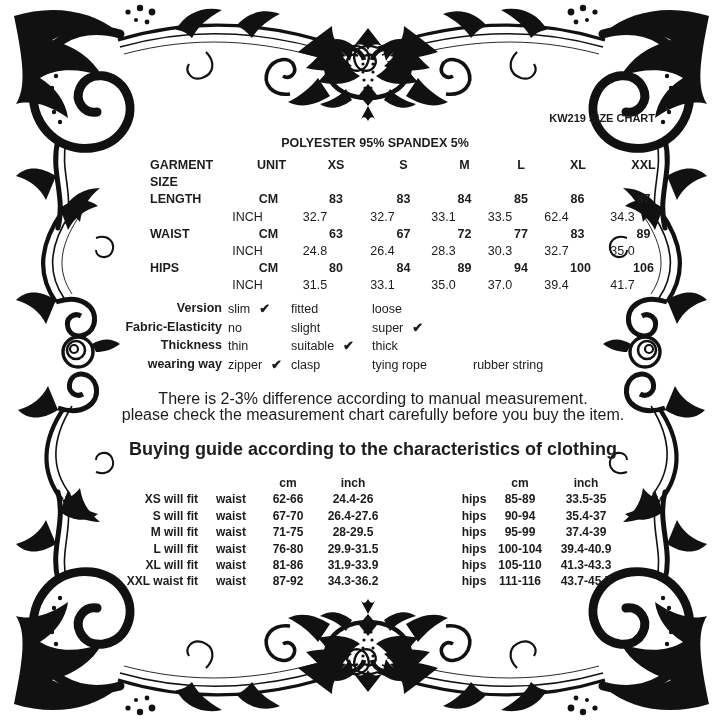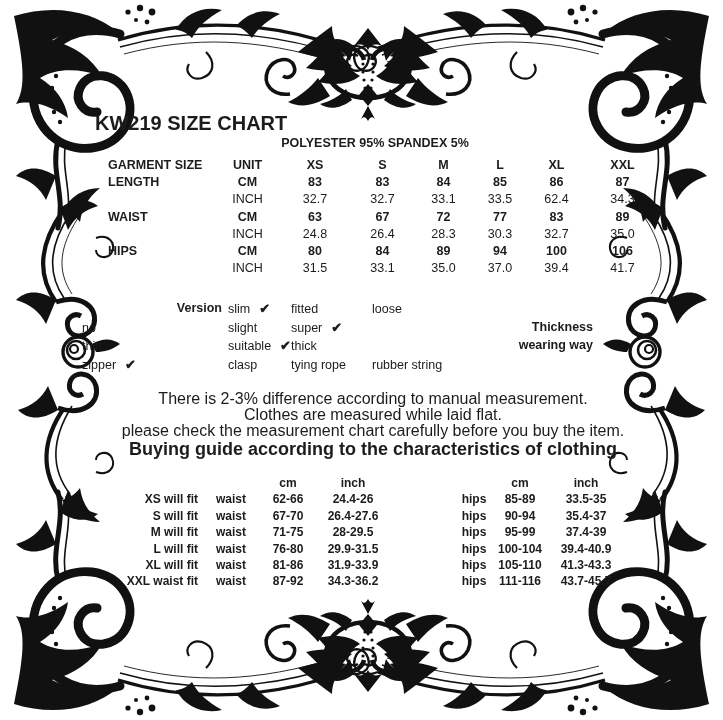--- a/index.html
+++ b/index.html
@@ -3,29 +3,29 @@
 <meta charset="utf-8">
 <style>
   * { margin:0; padding:0; box-sizing:border-box; }
   html,body { width:723px; height:720px; }
   body {
     position:relative; background:#ffffff; overflow:hidden;
     font-family:"Liberation Sans", sans-serif; color:#1c1c1c;
   }
   .border-svg { position:absolute; left:0; top:0; z-index:0; pointer-events:none; }
   .content { position:absolute; z-index:1; }
-  .title    { left:95px;  top:112px; width:560px; text-align:left; font-size:20px; font-weight:bold; }
+  .title    { left:95px;  top:112px; width:560px; text-align:right; font-size:11px; font-weight:bold; }
   .subtitle { left:95px;  top:136px; width:560px; text-align:center; font-size:12.5px; font-weight:bold; }
   .size-table {
     left:108px; top:157px; width:552px;
     display:grid; grid-template-columns:107px 65px 70px 65px 57px 56px 57px 75px;
     font-size:12.5px; line-height:17.2px;
   }
   .l { text-align:left; } .c { text-align:center; } .r { text-align:right; }
-  .b { font-weight:bold; }
+  .b { font-weight:bold;margin-left:42px; }
   .features {
     left:82px; top:300px;
     display:grid; grid-template-columns:140px 57px 75px 95px 120px; column-gap:6px;
     font-size:12.5px; line-height:17.5px;
   }
   .features .lbl { text-align:right; font-weight:bold; }
   .features .opt { white-space:nowrap; }
   .features .mk { font-weight:bold; margin-left:9px; font-size:13px; }
   .notes { left:90px; top:391px; width:566px; text-align:center; font-size:16px; line-height:16px; }
   .guide { left:90px; top:439px; width:566px; text-align:center; font-size:18px; font-weight:bold; }
@@ -187,41 +187,41 @@
   <div class="c">41.7</div>
 </div>
 
 <div class="content features">
   <div class="lbl">Version</div>
   <div class="opt"><span>slim</span><span class="mk">✔</span></div>
   <div class="opt"><span>fitted</span><span class="mk"></span></div>
   <div class="opt"><span>loose</span><span class="mk"></span></div>
   <div class="opt"><span></span><span class="mk"></span></div>
 
+  <div class="lbl">Fabric-Elasticity</div>
   <div class="opt"><span>no</span><span class="mk"></span></div>
   <div class="opt"><span>slight</span><span class="mk"></span></div>
   <div class="opt"><span>super</span><span class="mk">✔</span></div>
   <div class="opt"><span></span><span class="mk"></span></div>
 
   <div class="lbl">Thickness</div>
   <div class="opt"><span>thin</span><span class="mk"></span></div>
   <div class="opt"><span>suitable</span><span class="mk">✔</span></div>
   <div class="opt"><span>thick</span><span class="mk"></span></div>
   <div class="opt"><span></span><span class="mk"></span></div>
 
   <div class="lbl">wearing way</div>
   <div class="opt"><span>zipper</span><span class="mk">✔</span></div>
   <div class="opt"><span>clasp</span><span class="mk"></span></div>
   <div class="opt"><span>tying rope</span><span class="mk"></span></div>
   <div class="opt"><span>rubber string</span><span class="mk"></span></div>
 </div>
 
 <div class="content notes">
   <div>There is 2-3% difference according to manual measurement.</div>
-  <div>Clothes are measured while laid flat.</div>
   <div>please check the measurement chart carefully before you buy the item.</div>
 </div>
 <div class="content guide">Buying guide according to the characteristics of clothing</div>
 
 <div class="content fit-table">
   <div></div>
   <div></div>
   <div class="c">cm</div>
   <div class="c">inch</div>
   <div></div>

